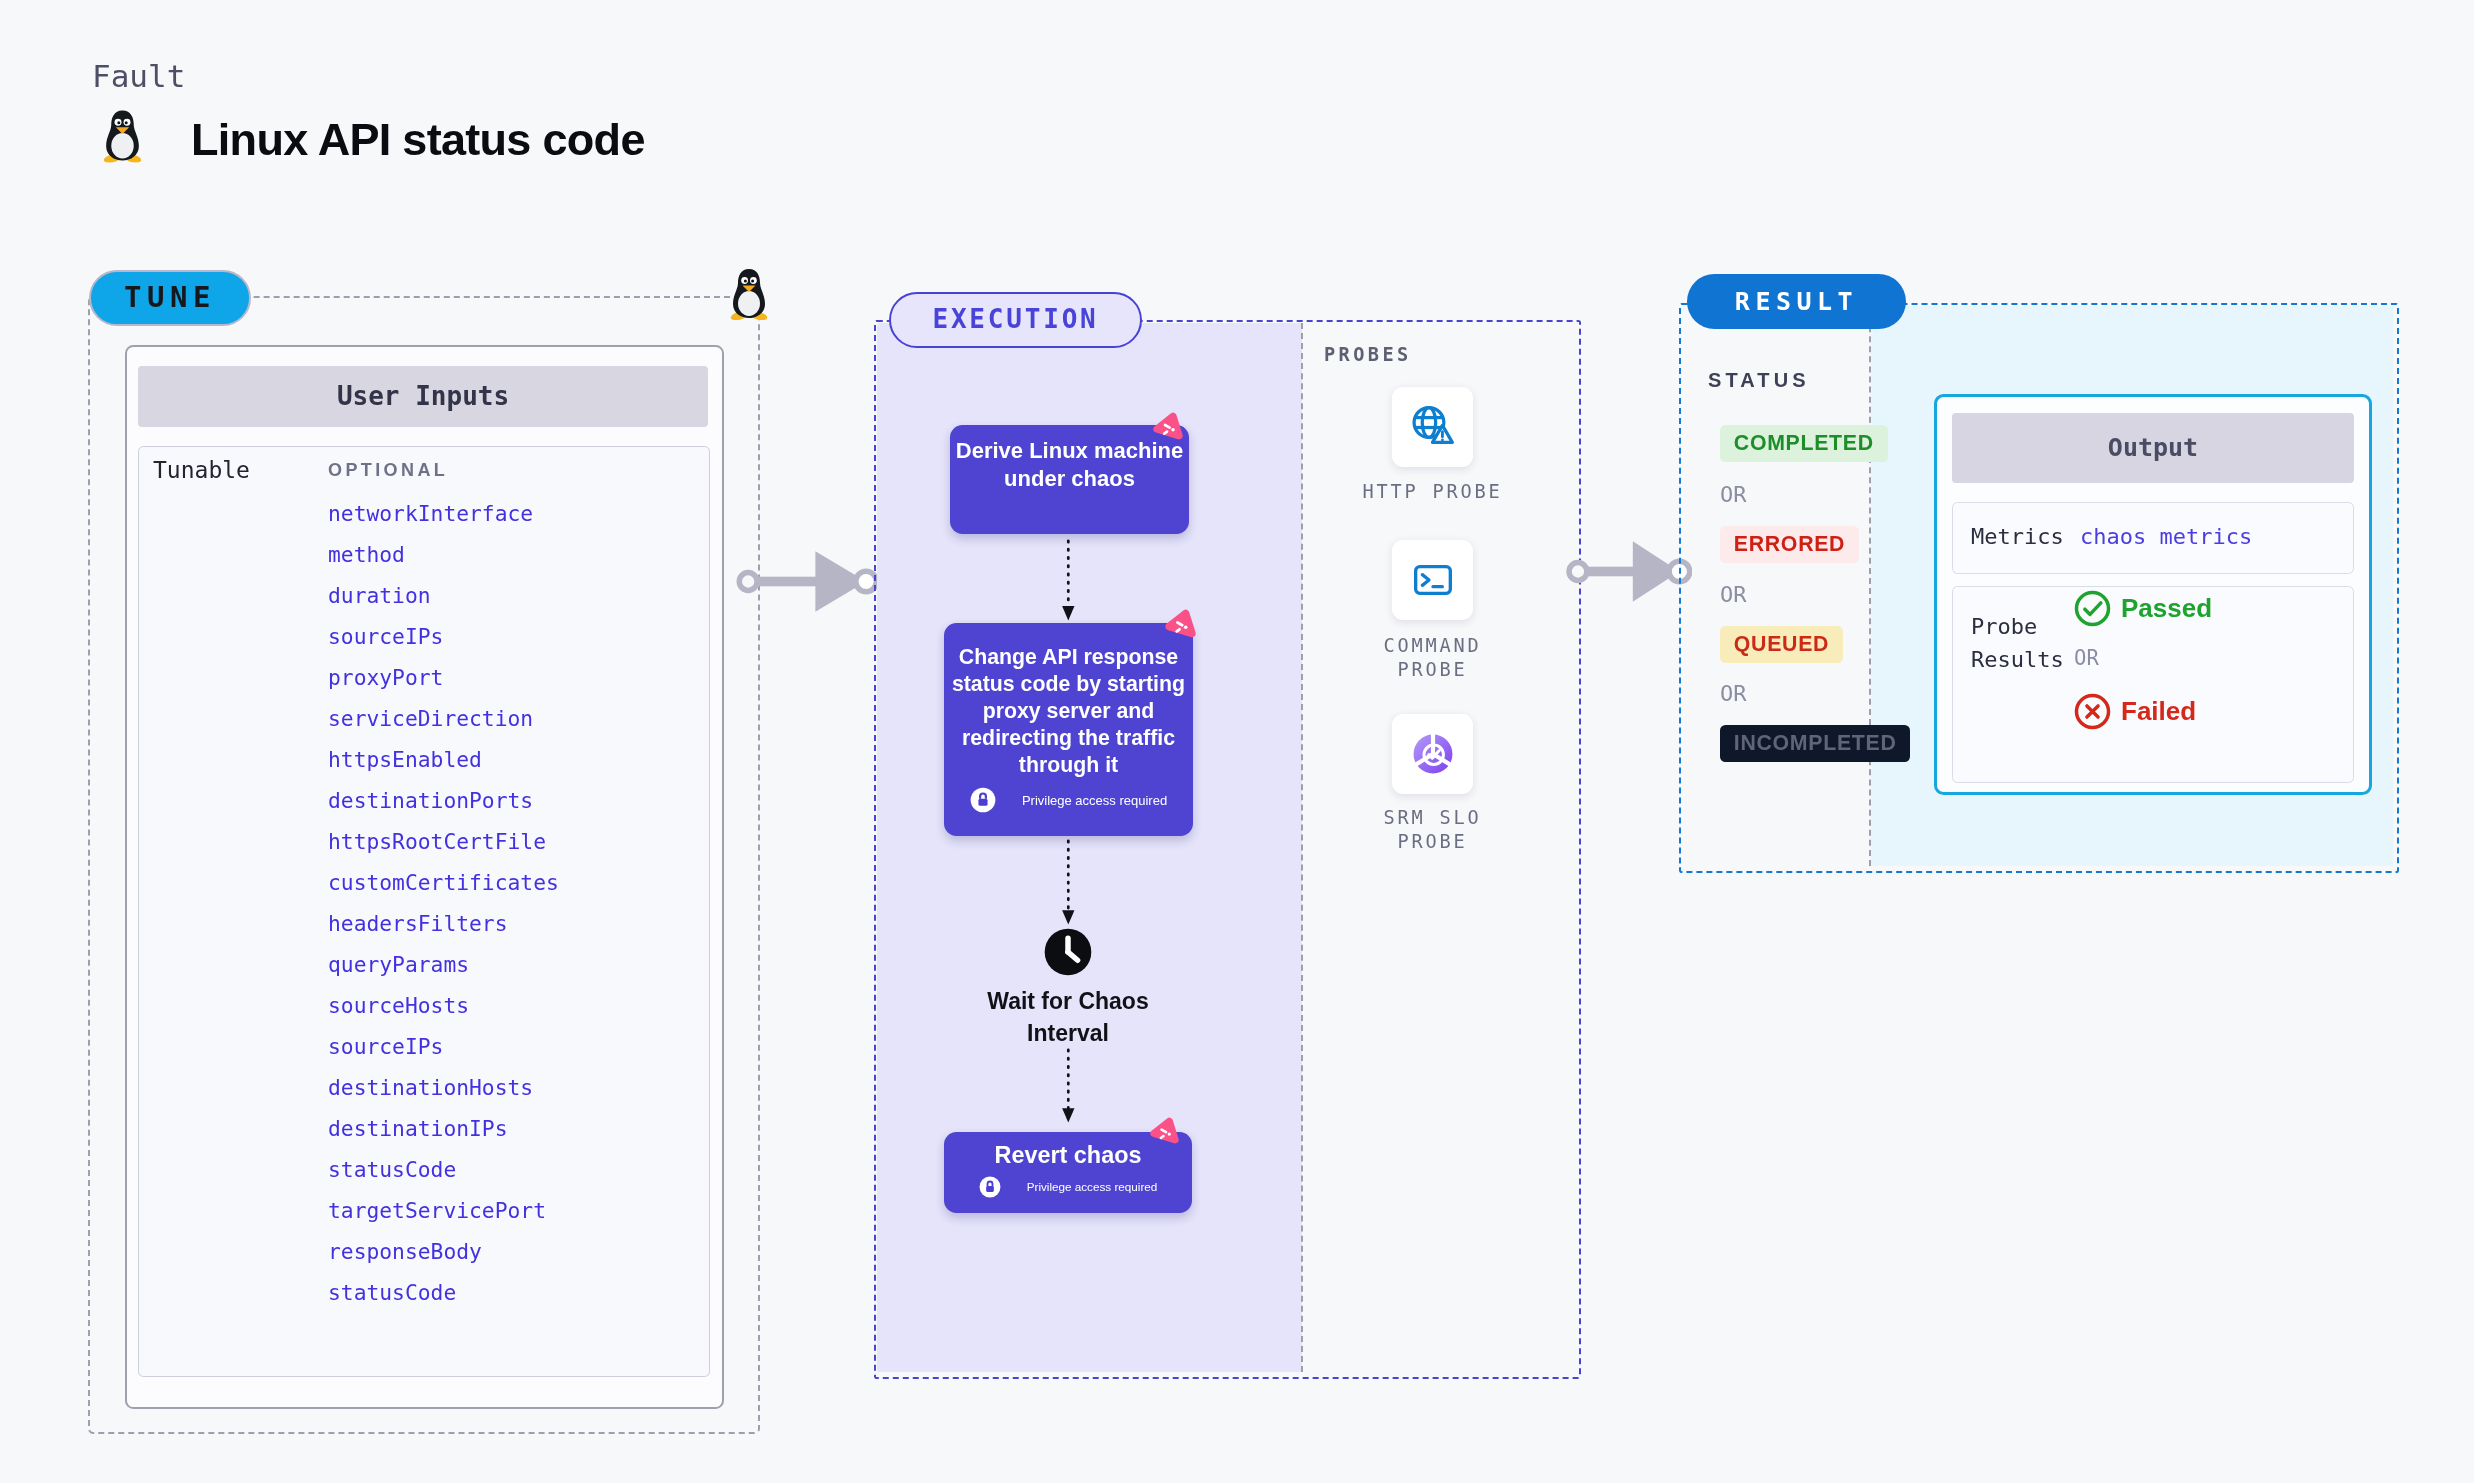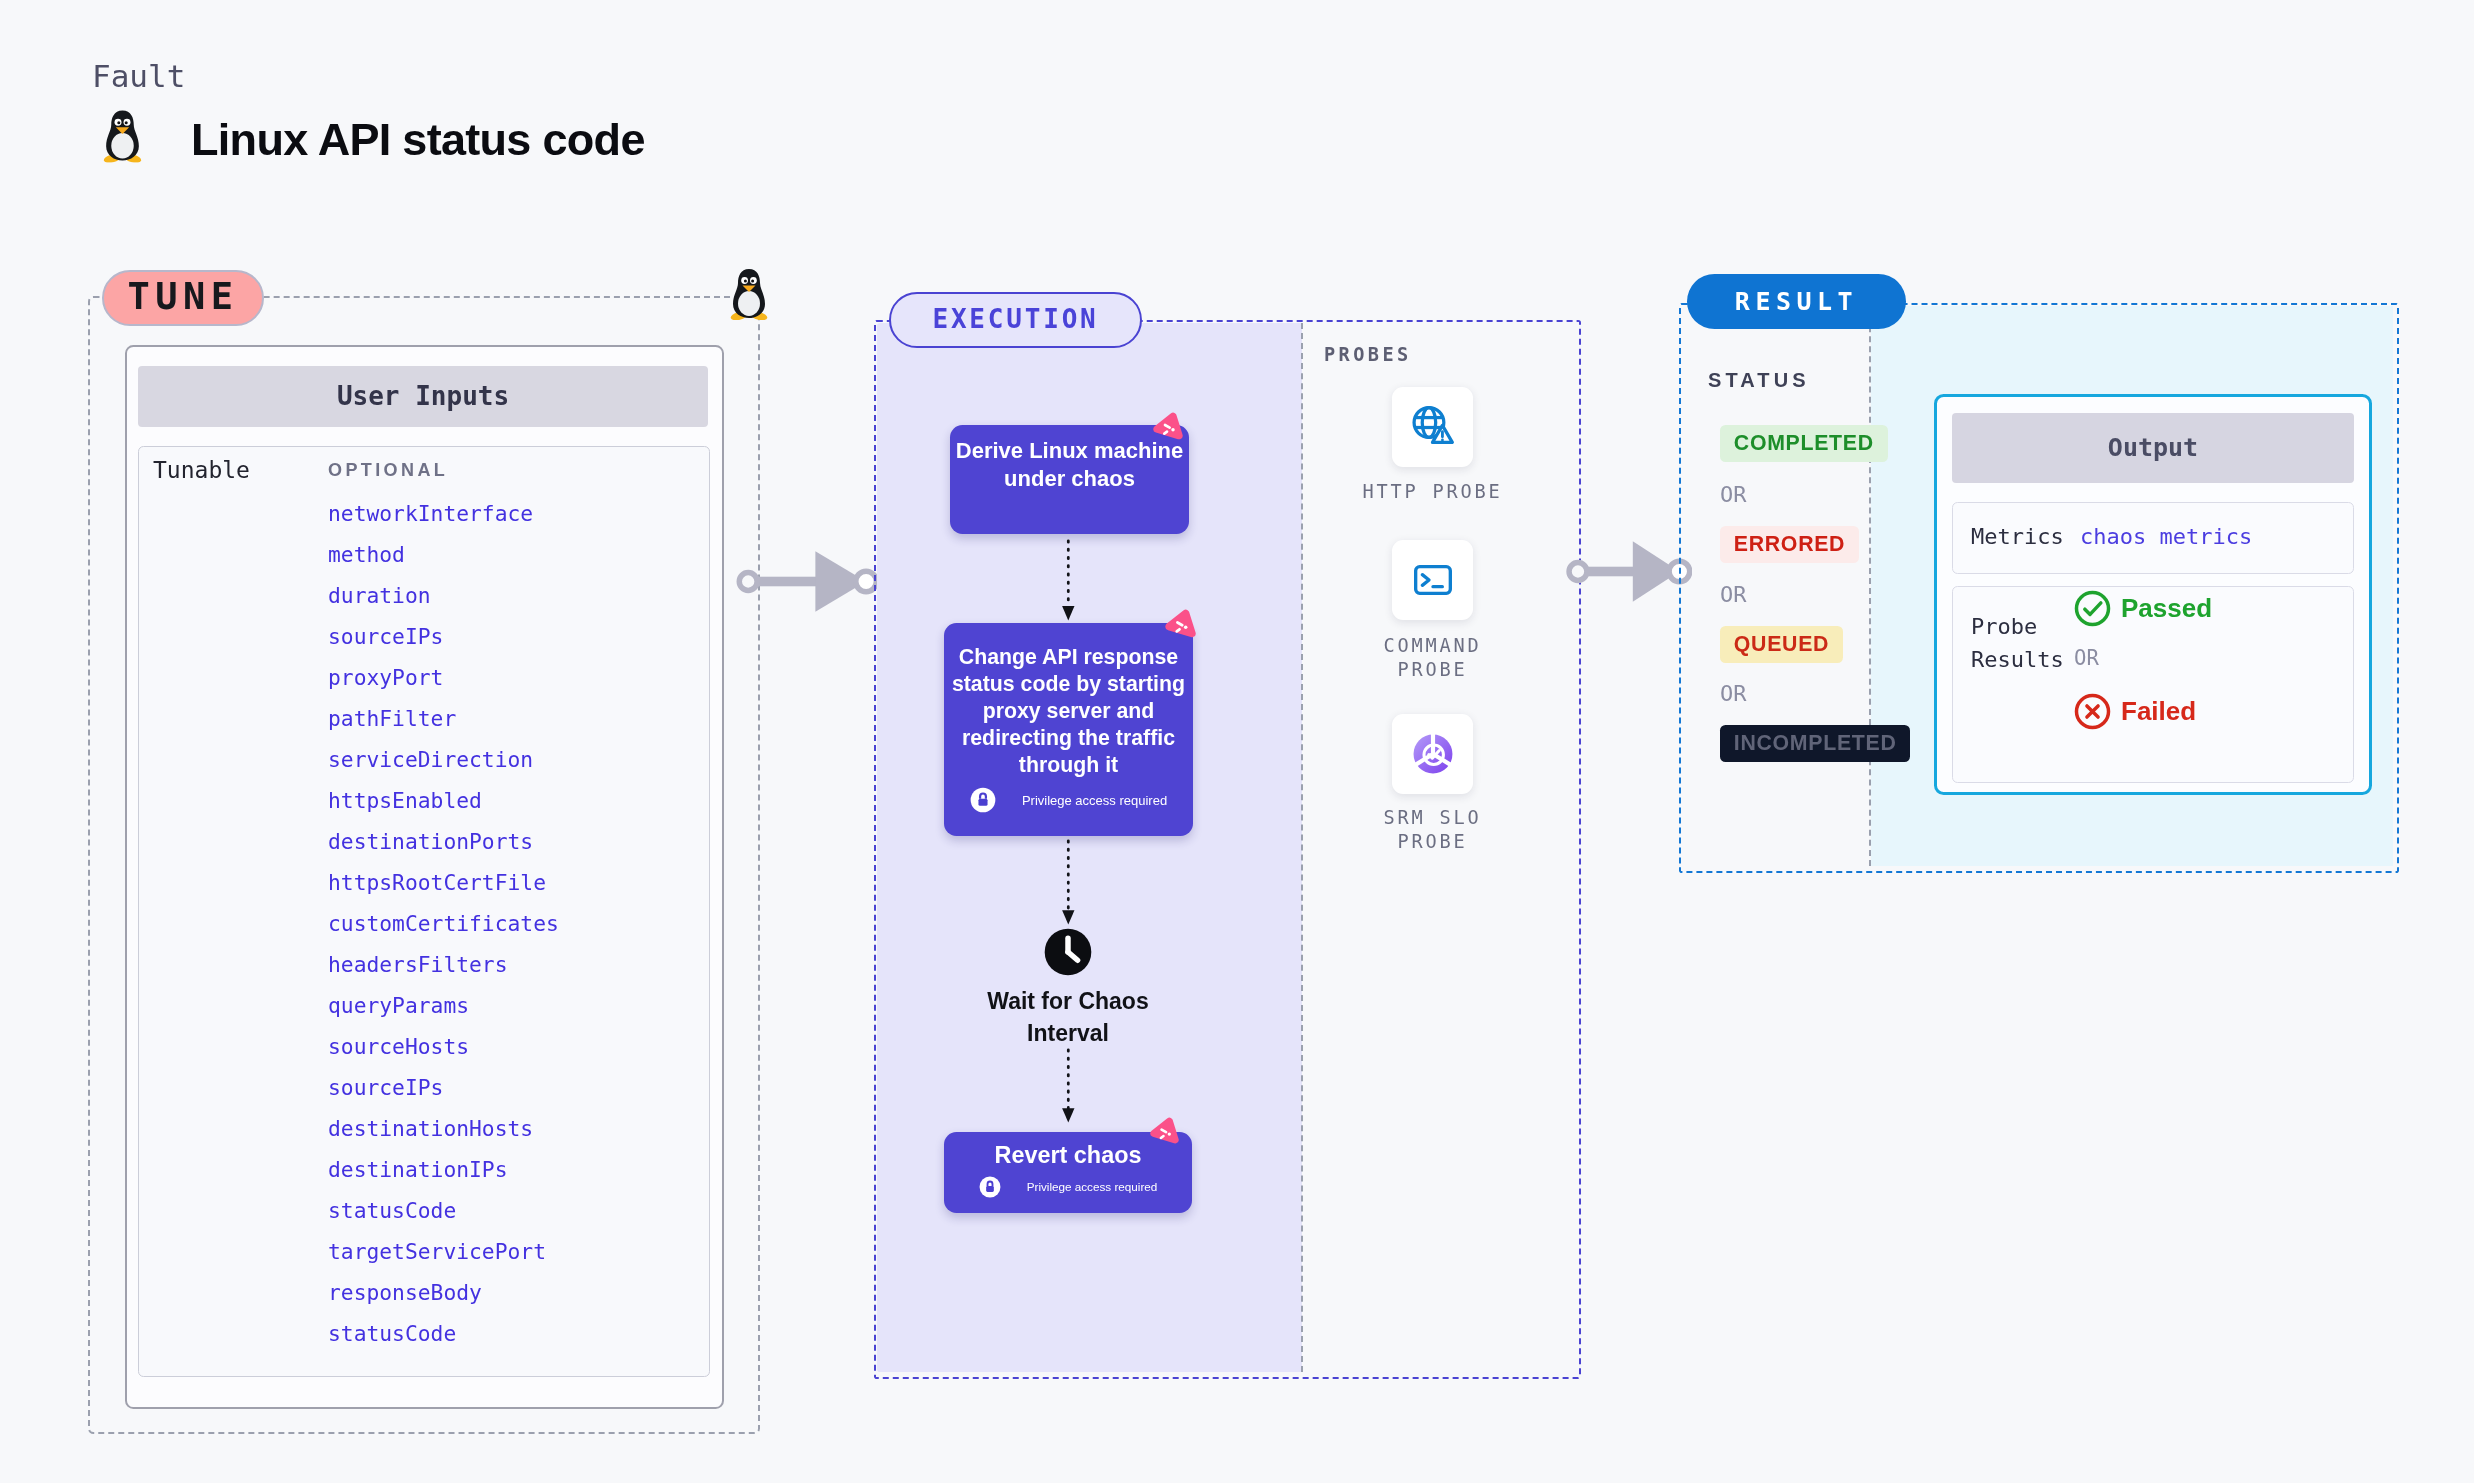--- a/index.html
+++ b/index.html
@@ -8,22 +8,22 @@
   .mono{font-family:"DejaVu Sans Mono",monospace;}
   .abs{position:absolute;}
 
   
   .kicker{left:92px;top:58px;font-size:31px;color:#4e4f66;}
   .title-penguin{left:100px;top:109px;}
   .page-title{left:191px;top:114px;font-size:45px;font-weight:bold;color:#0b0c11;letter-spacing:-0.7px;}
 
   
   .pill{border-radius:33px;text-align:center;font-weight:bold;}
-  .tune-badge{left:102px;top:270px;width:158px;height:52px;line-height:50px;background:#fca5a5;
-              border:2.8px solid #b7b7cb;font-size:37px;letter-spacing:5.5px;color:#17181d;}
+  .tune-badge{left:89px;top:270px;width:158px;height:52px;line-height:50px;background:#0ea5e9;
+              border:2.8px solid #b7b7cb;font-size:29px;letter-spacing:5.5px;color:#17181d;}
   .exec-badge{left:889px;top:292px;width:249px;height:52px;line-height:50px;background:#e6e5fb;
               border:2.8px solid #4a43d2;font-size:26px;letter-spacing:2.8px;color:#4a43d8;}
   .result-badge{left:1687px;top:274px;width:219px;height:55px;line-height:55px;background:#0f74d2;
               font-size:25px;letter-spacing:5.5px;color:#ffffff;}
 
   
   .tune-box{left:88px;top:296px;width:668px;height:1134px;border:2.8px dashed #9ba0ae;border-radius:5.5px;}
   .ui-panel{left:125px;top:345px;width:595px;height:1060px;border:2.1px solid #9fa0ac;border-radius:8.3px;background:#fcfcfe;}
   .ui-header{left:138px;top:366px;width:570px;height:61px;line-height:61px;background:#d8d7e1;border-radius:4.1px;
              text-align:center;font-size:26px;font-weight:600;color:#33344a;}
@@ -130,21 +130,20 @@
   <div class="abs ui-header mono">User Inputs</div>
   <div class="abs ui-body"></div>
   <div class="abs row-label mono">Tunable</div>
   <div class="abs optional-label">OPTIONAL</div>
   <div class="abs tunables">
       <span class="tunable-link">networkInterface</span>
       <span class="tunable-link">method</span>
       <span class="tunable-link">duration</span>
       <span class="tunable-link">sourceIPs</span>
       <span class="tunable-link">proxyPort</span>
-      <span class="tunable-link">pathFilter</span>
       <span class="tunable-link">serviceDirection</span>
       <span class="tunable-link">httpsEnabled</span>
       <span class="tunable-link">destinationPorts</span>
       <span class="tunable-link">httpsRootCertFile</span>
       <span class="tunable-link">customCertificates</span>
       <span class="tunable-link">headersFilters</span>
       <span class="tunable-link">queryParams</span>
       <span class="tunable-link">sourceHosts</span>
       <span class="tunable-link">sourceIPs</span>
       <span class="tunable-link">destinationHosts</span>

